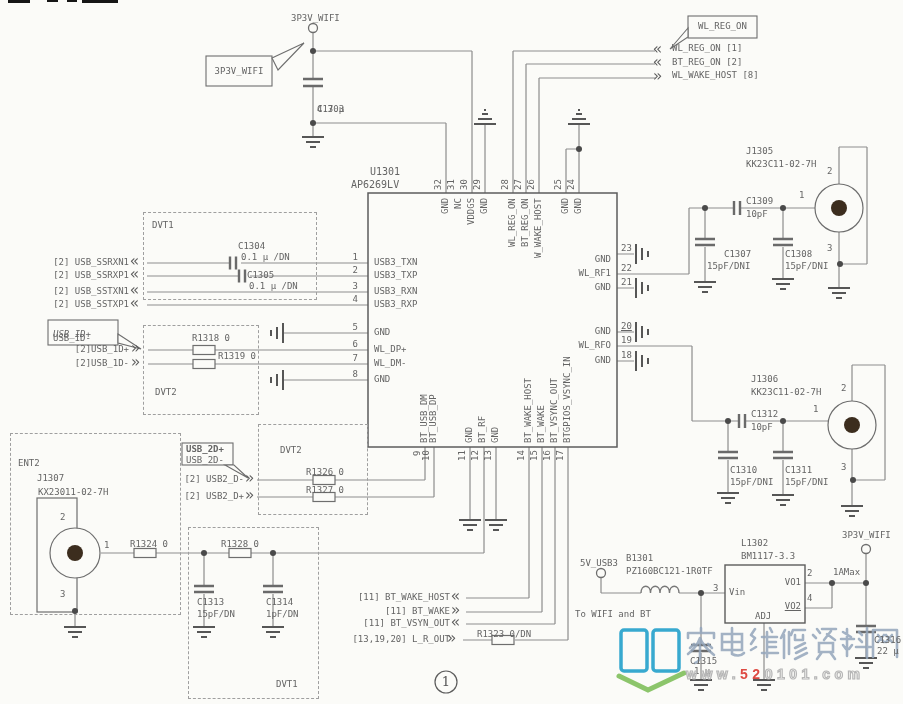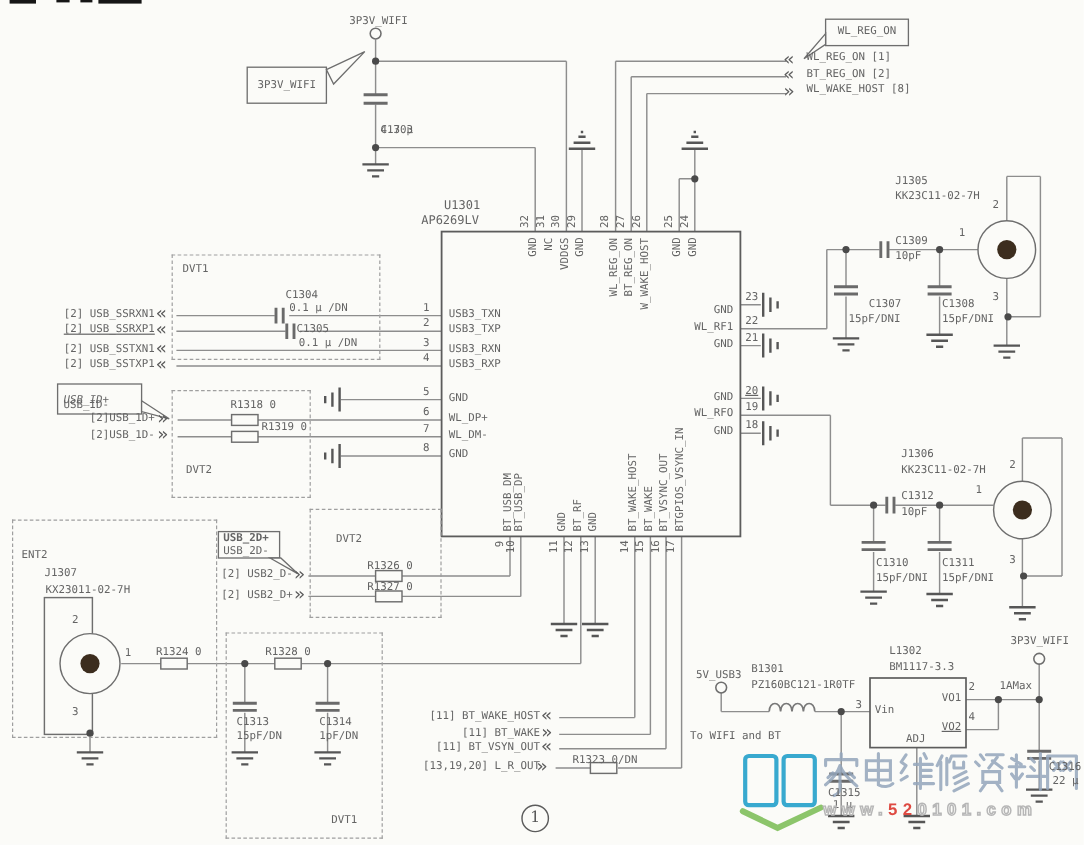--- a/index.html
+++ b/index.html
@@ -275,21 +275,21 @@
 <div class="t vt" style="left:439px;top:432px;">BT_USB_DP</div>
 <div class="t vt" style="left:475px;top:432px;">GND</div>
 <div class="t vt" style="left:488px;top:432px;">BT_RF</div>
 <div class="t vt" style="left:501px;top:432px;">GND</div>
 <div class="t vt" style="left:534px;top:432px;">BT_WAKE_HOST</div>
 <div class="t vt" style="left:547px;top:432px;">BT_WAKE</div>
 <div class="t vt" style="left:560px;top:432px;">BT_VSYNC_OUT</div>
 <div class="t vt" style="left:573px;top:432px;">BTGPIOS_VSYNC_IN</div>
 
 <div class="t r" style="left:40px;top:257px;width:89px;">[2] USB_SSRXN1</div>
-<div class="t r" style="left:40px;top:270px;width:89px;text-decoration:underline;">[2] USB_SSRXP1</div>
+<div class="t r" style="left:40px;top:270px;width:89px;">[2] USB_SSRXP1</div>
 <div class="t r" style="left:40px;top:286px;width:89px;">[2] USB_SSTXN1</div>
 <div class="t r" style="left:40px;top:299px;width:89px;">[2] USB_SSTXP1</div>
 <div class="ar" style="left:130px;top:254px;">«</div>
 <div class="ar" style="left:130px;top:267px;">«</div>
 <div class="ar" style="left:130px;top:283px;">«</div>
 <div class="ar" style="left:130px;top:296px;">«</div>
 <div class="t" style="left:238px;top:241px;">C1304</div>
 <div class="t" style="left:241px;top:252px;">0.1 µ /DN</div>
 <div class="t" style="left:247px;top:270px;">C1305</div>
 <div class="t" style="left:249px;top:281px;">0.1 µ /DN</div>

